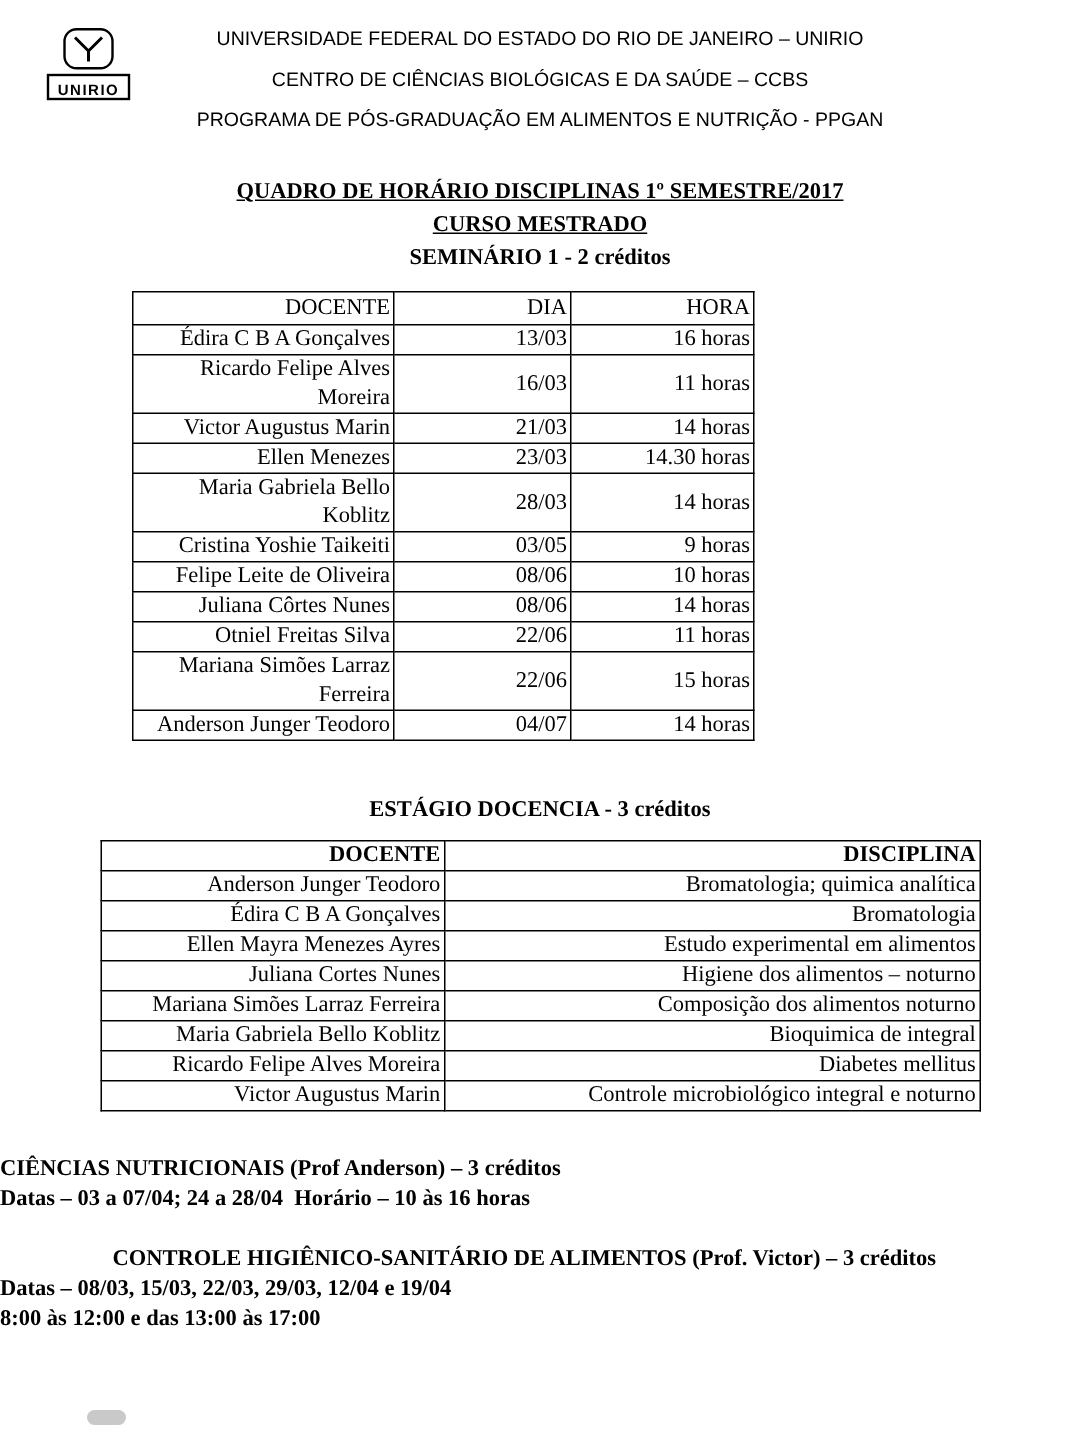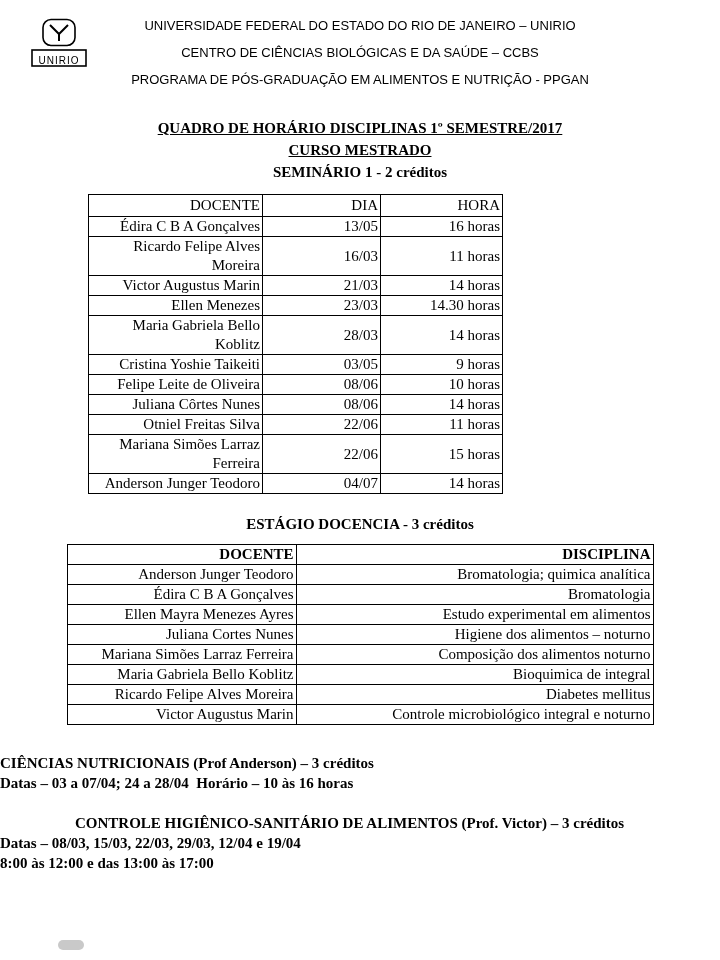--- a/index.html
+++ b/index.html
@@ -14,21 +14,21 @@
   .page { width: 720px; height: 960px; position: relative; }
 
   
   .letterhead { position: relative; padding-top: 12px; height: 96px; }
   .logo { position: absolute; left: 28px; top: 18px; width: 62px; height: 52px; }
   .logo svg { display: block; }
   .logo-label {
     position: absolute; left: 3px; right: 3px; bottom: 4px;
     text-align: center;
     font-family: "Liberation Sans", sans-serif;
-    font-weight: normal; font-size: 10px; letter-spacing: 1px;
+    font-weight: bold; font-size: 10px; letter-spacing: 1px;
   }
   .lh-lines { text-align: center; font-family: "Liberation Sans", sans-serif; font-size: 13px; }
   .lh-line { line-height: 27px; }
 
   
   .title {
     margin-top: 22px; text-align: center;
     font-size: 15px; font-weight: bold; text-decoration: underline;
     line-height: 20px;
   }
@@ -54,21 +54,21 @@
     vertical-align: middle;
     line-height: 19px;
     padding: 0 2px;
   }
   table.t1 { margin: 12px 0 0 88px; width: 414px; }
   table.t1 th { font-weight: normal; height: 22px; }
   table.t1 th:nth-child(1), table.t1 td:nth-child(1) { width: 174px; }
   table.t1 th:nth-child(2), table.t1 td:nth-child(2) { width: 118px; padding-left: 23px; }
   table.t1 th:nth-child(3), table.t1 td:nth-child(3) { width: 122px; }
 
-  .section.estagio { margin-top: 20px; }
+  .section.estagio { margin-top: 36px; }
   table.t2 { margin: 10px auto 0 auto; width: 586px; }
   table.t2 th { font-weight: bold; height: 20px; }
   table.t2 th:nth-child(1), table.t2 td:nth-child(1) { width: 229px; }
   table.t2 th:nth-child(2), table.t2 td:nth-child(2) { width: 357px; }
 
   
   .notes { margin-top: 28px; text-align: left; }
   .note {
     font-size: 15px; font-weight: bold; line-height: 20px;
     white-space: pre-wrap;
@@ -112,21 +112,21 @@
     <thead>
       <tr>
           <th>DOCENTE</th>
           <th>DIA</th>
           <th>HORA</th>
         </tr>
     </thead>
     <tbody>
         <tr>
           <td>Édira C B A Gonçalves</td>
-          <td>13/05</td>
+          <td>13/03</td>
           <td>16 horas</td>
         </tr>
         <tr>
           <td>Ricardo Felipe Alves Moreira</td>
           <td>16/03</td>
           <td>11 horas</td>
         </tr>
         <tr>
           <td>Victor Augustus Marin</td>
           <td>21/03</td>

